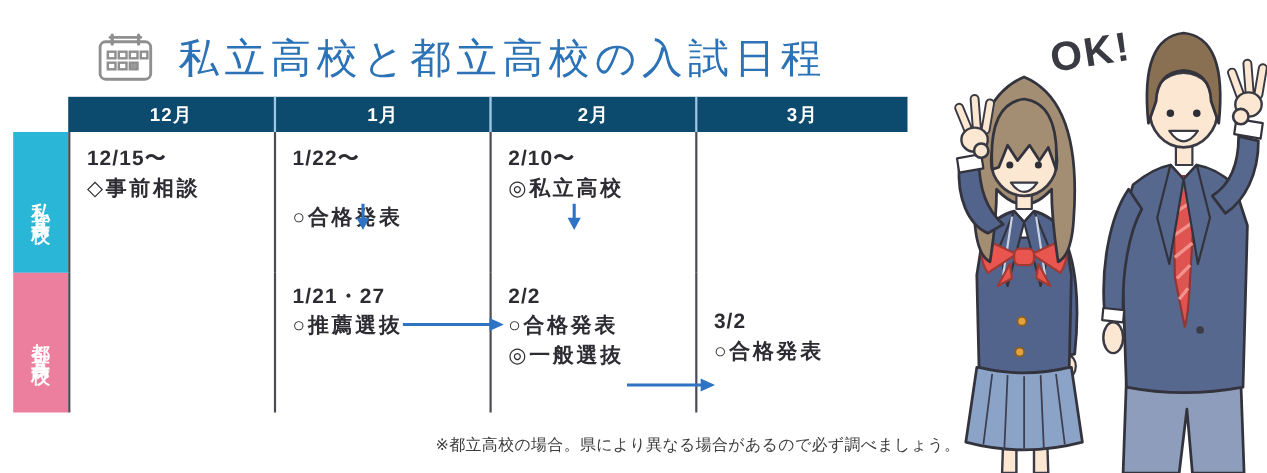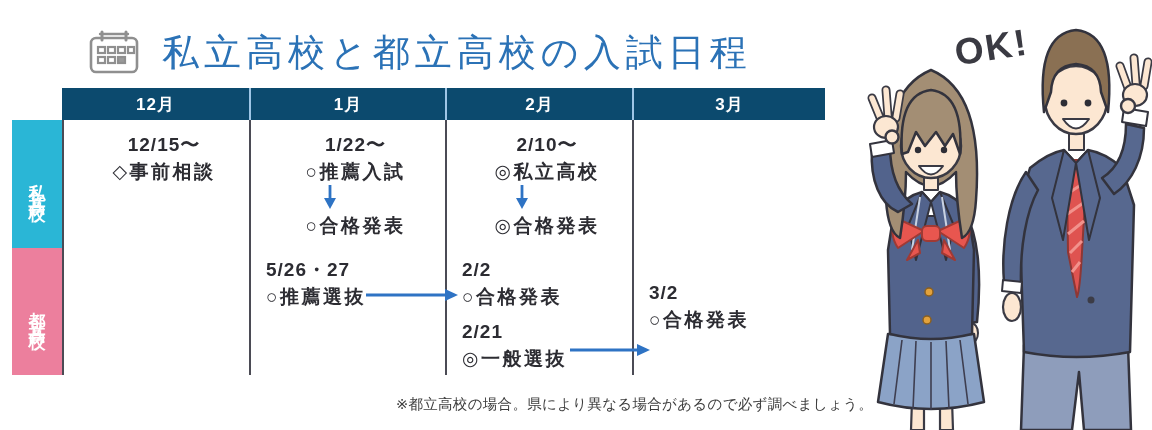--- a/index.html
+++ b/index.html
@@ -28,21 +28,21 @@
   }
   .month.sep{border-left:2px solid #9fc6e6;}
   .rowhead{
     display:flex;align-items:center;justify-content:center;
     color:#ffffff;font-size:17px;font-weight:bold;
     writing-mode:vertical-rl;text-orientation:upright;letter-spacing:7px;
   }
   .rowhead.private{background:#2ab6d6;}
   .rowhead.metro{background:#ec7f9d;}
   .cell{border-left:2px solid #4b4b55;position:relative;padding-left:15px;box-sizing:border-box;}
-  .r1{padding-top:11px;text-align:center;}
+  .r1{padding-top:11px;}
   .r2{padding-top:8px;}
   .line{line-height:27px;color:#2c2c32;font-weight:bold;white-space:nowrap;}
   .date{font-size:19px;letter-spacing:1px;}
   .ev{font-size:19px;letter-spacing:2.5px;}
   .gap-arrow{height:22px;margin:2px 0 0 0;}
   .res-after-arrow{margin-top:3px;}
   .push8{margin-top:8px;}
   .push56{margin-top:23px;}
   
   .arr{position:absolute;z-index:3;}
@@ -86,42 +86,39 @@
   <div class="month sep">2月</div>
   <div class="month sep">3月</div>
 
   <div class="rowhead private">私立高校</div>
   <div class="cell r1 row-private">
     <div class="line date">12/15〜</div>
     <div class="line ev">◇事前相談</div>
   </div>
   <div class="cell r1 row-private">
     <div class="line date">1/22〜</div>
-    <div class="line ev">○推薦入試</div>
     <div class="gap-arrow"></div>
     <div class="line ev res-after-arrow">○合格発表</div>
   </div>
   <div class="cell r1 row-private">
     <div class="line date">2/10〜</div>
     <div class="line ev">◎私立高校</div>
     <div class="gap-arrow"></div>
-    <div class="line ev res-after-arrow">◎合格発表</div>
   </div>
   <div class="cell r1 row-private"></div>
 
   <div class="rowhead metro">都立高校</div>
   <div class="cell r2 row-metro"></div>
   <div class="cell r2 row-metro">
-    <div class="line date">5/26・27</div>
+    <div class="line date">1/21・27</div>
     <div class="line ev">○推薦選抜</div>
   </div>
   <div class="cell r2 row-metro">
     <div class="line date">2/2</div>
     <div class="line ev">○合格発表</div>
-    <div class="line date push8">2/21</div>
     <div class="line ev">◎一般選抜</div>
   </div>
   <div class="cell r2 row-metro">
     <div class="line date push56">3/2</div>
     <div class="line ev">○合格発表</div>
   </div>
 
   <svg class="arr arr-down-1" width="14" height="24" viewBox="0 0 14 24">
     <path d="M7,0 L7,15" stroke="#2e73c4" stroke-width="2.8"></path>
       <path d="M1,13 L13,13 L7,24 Z" fill="#2e73c4"></path>

